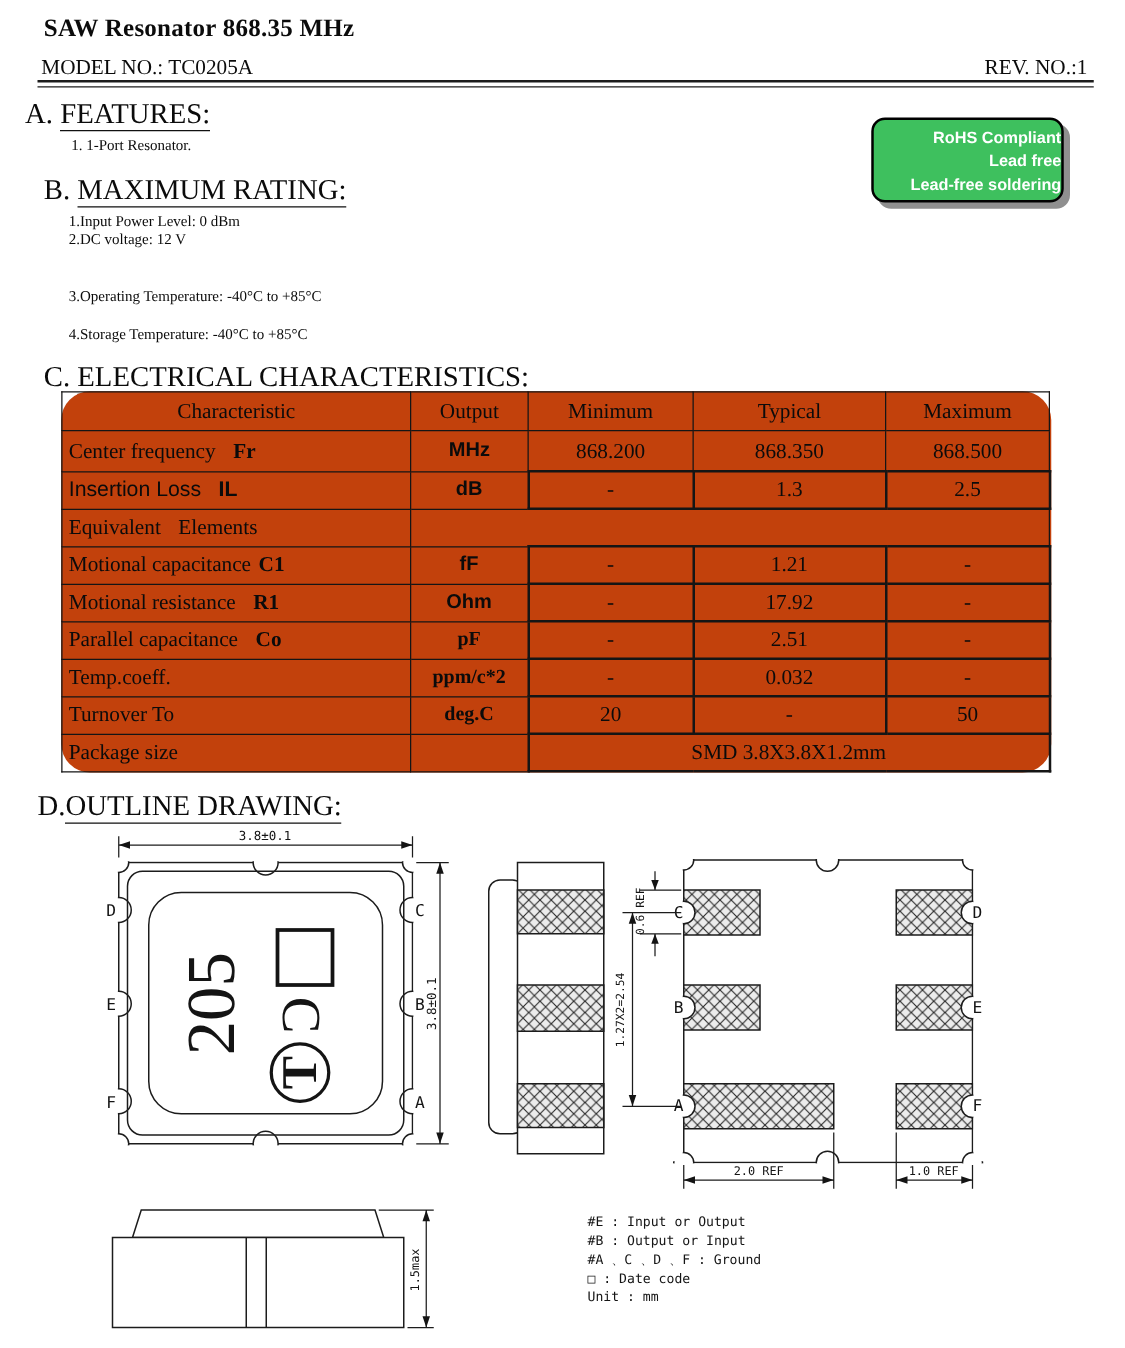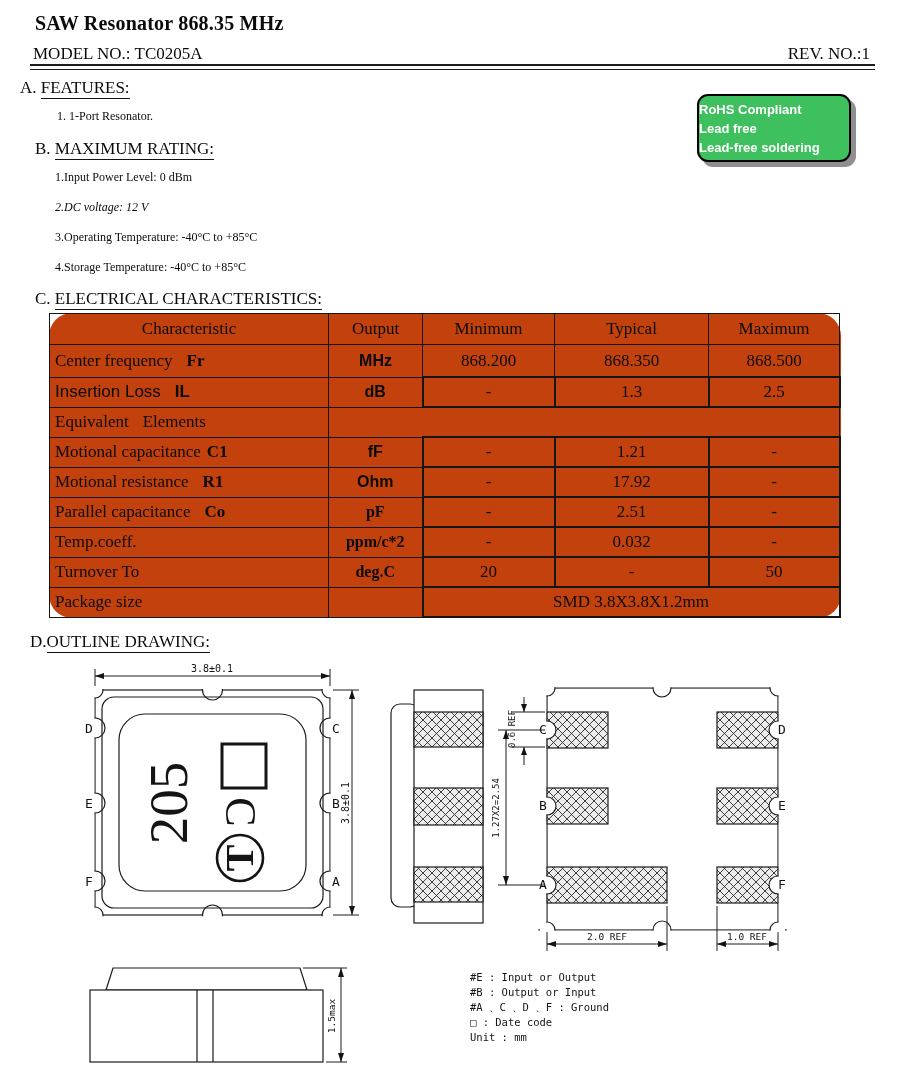--- a/index.html
+++ b/index.html
@@ -3,25 +3,25 @@
 <meta charset="utf-8">
 <style>
   html,body{margin:0;padding:0;}
   body{width:900px;height:1078px;background:#fff;position:relative;overflow:hidden;
        font-family:"Liberation Serif",serif;color:#0b0b0b;}
   .abs{position:absolute;}
   .title{left:35px;top:12px;font-size:20px;font-weight:bold;letter-spacing:.2px;}
   .model{left:33px;top:44px;font-size:17px;}
   .rev{right:30px;top:44px;font-size:17px;}
   .rule{left:30px;top:64px;width:845px;height:3px;border-top:2.5px solid #1c1c1c;border-bottom:1.2px solid #1c1c1c;}
-  .h{font-size:17px;}
+  .h{font-size:23px;}
   .h .u{border-bottom:1.6px solid #111;padding-bottom:1px;}
   .item{font-size:12px;}
   .badge{left:697px;top:94px;width:150px;height:60px;background:#3ec05e;border:2px solid #000;
-         border-radius:11px;box-shadow:5px 5px 0 #8f8f8f;color:#fff;text-align:left;
+         border-radius:11px;box-shadow:5px 5px 0 #8f8f8f;color:#fff;text-align:right;
          font-family:"Liberation Sans",sans-serif;font-weight:bold;font-size:13px;line-height:1.48;padding-top:4px;}
   table.tbl{left:49px;top:313px;border-collapse:collapse;table-layout:fixed;position:absolute;background:#c2410c;border-radius:23px;}
   .tbl td{border:1.5px solid #151515;height:28px;padding:0;text-align:center;font-size:17px;overflow:hidden;white-space:nowrap;}
   .tbl tr.hdr td{height:30px;}
   .tbl tr.r0 td{height:31px;}
   .cn{text-align:left !important;padding-left:5px !important;}
   .sym{font-weight:bold;margin-left:14px;}
   .sym.nb{font-weight:normal;}
   .sans{font-family:"Liberation Sans",sans-serif;}
   .us{font-family:"Liberation Sans",sans-serif;font-weight:bold;font-size:16px !important;}
@@ -44,21 +44,21 @@
   <span>A.</span>
   <span class="u">FEATURES:</span>
 </div>
 <div class="abs item" style="left:57px;top:109px;">1. 1-Port Resonator.</div>
 
 <div class="abs h" style="left:35px;top:139px;">
   <span>B.</span>
   <span class="u">MAXIMUM RATING:</span>
 </div>
 <div class="abs item" style="left:55px;top:170px;text-align:right;">1.Input Power Level: 0 dBm</div>
-<div class="abs item" style="left:55px;top:200px;font-style:italic;">2.DC voltage: 12 V</div>
+<div class="abs item" style="left:55px;top:184px;">2.DC voltage: 12 V</div>
 <div class="abs item" style="left:55px;top:230px;">3.Operating Temperature: -40°C to +85°C</div>
 <div class="abs item" style="left:55px;top:260px;">4.Storage Temperature: -40°C to +85°C</div>
 
 <div class="abs h" style="left:35px;top:289px;">
   <span>C.</span>
   <span class="u">ELECTRICAL CHARACTERISTICS:</span>
 </div>
 
 <div class="abs badge">
   <div>RoHS Compliant</div>

